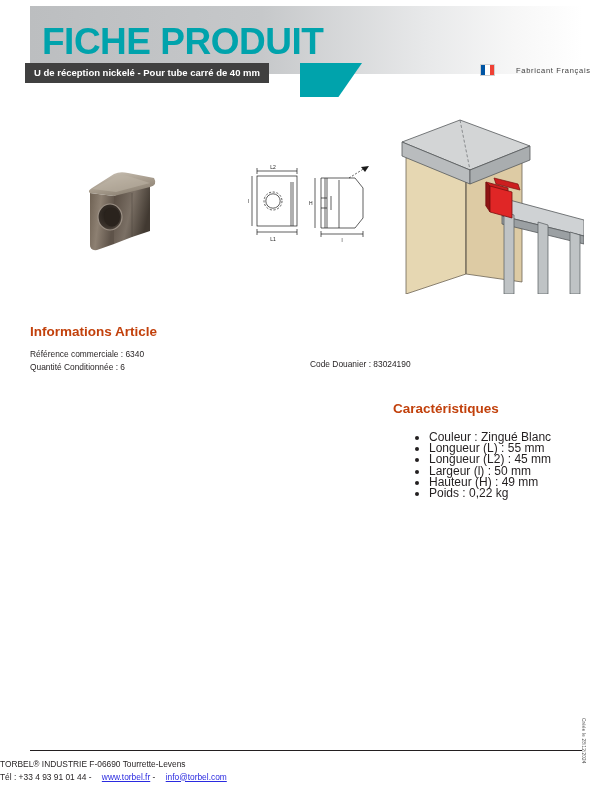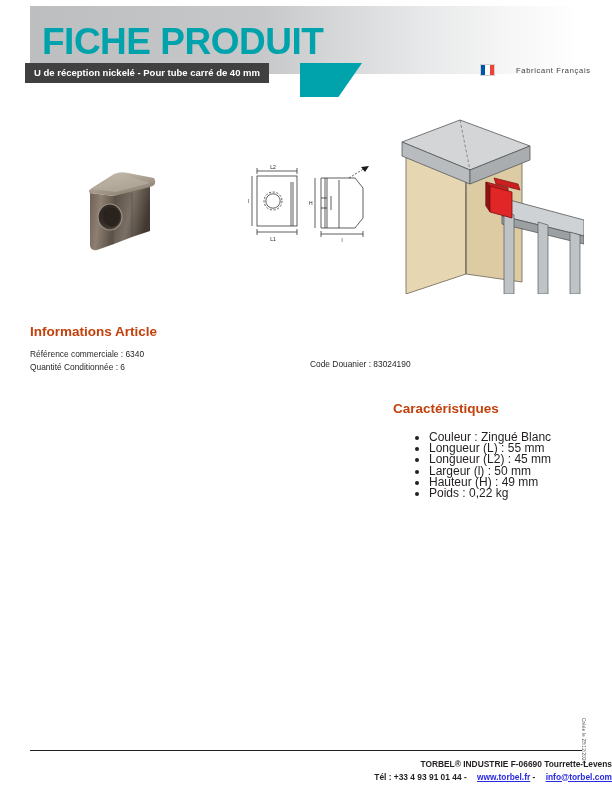--- a/index.html
+++ b/index.html
@@ -184,25 +184,24 @@
     position: absolute;
     left: 30px; top: 750px;
     width: 552px;
     height: 0.8px;
     background: #231f20;
   }
   .footer {
     position: absolute;
     left: 0; top: 758px;
     width: 612px;
-    text-align: right;
+    text-align: left;
     font-size: 8.4px;
     color: #231f20;
     line-height: 12.5px;
-    font-weight: bold;
   }
   .footer a {
     color: #2a2ae0;
     text-decoration: underline;
     margin-left: 8px;
   }
 </style>
 </head>
 <body>
 

